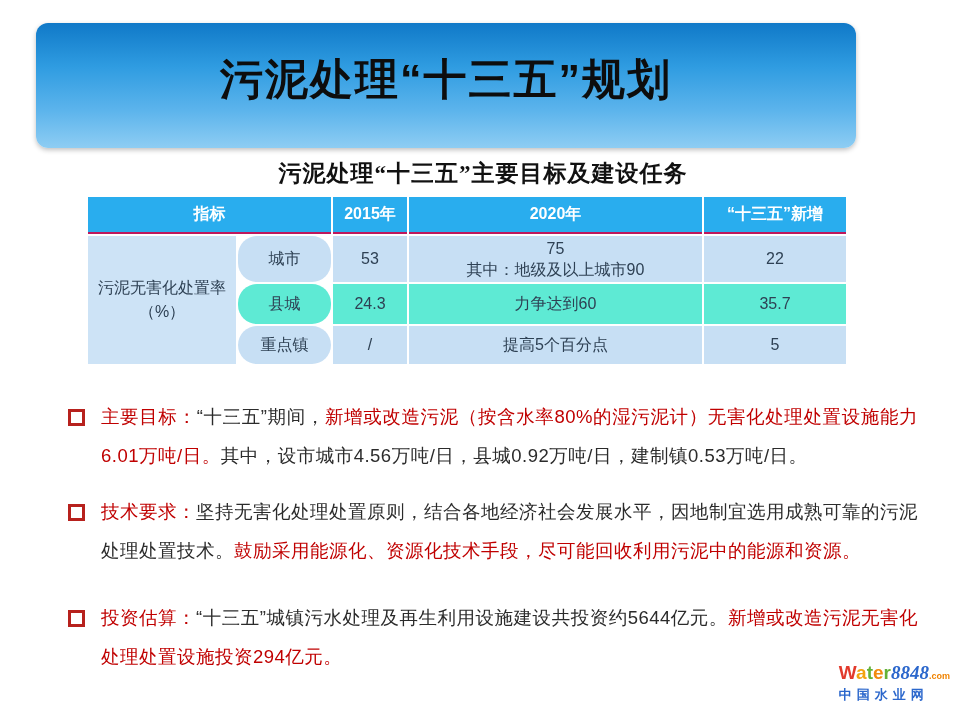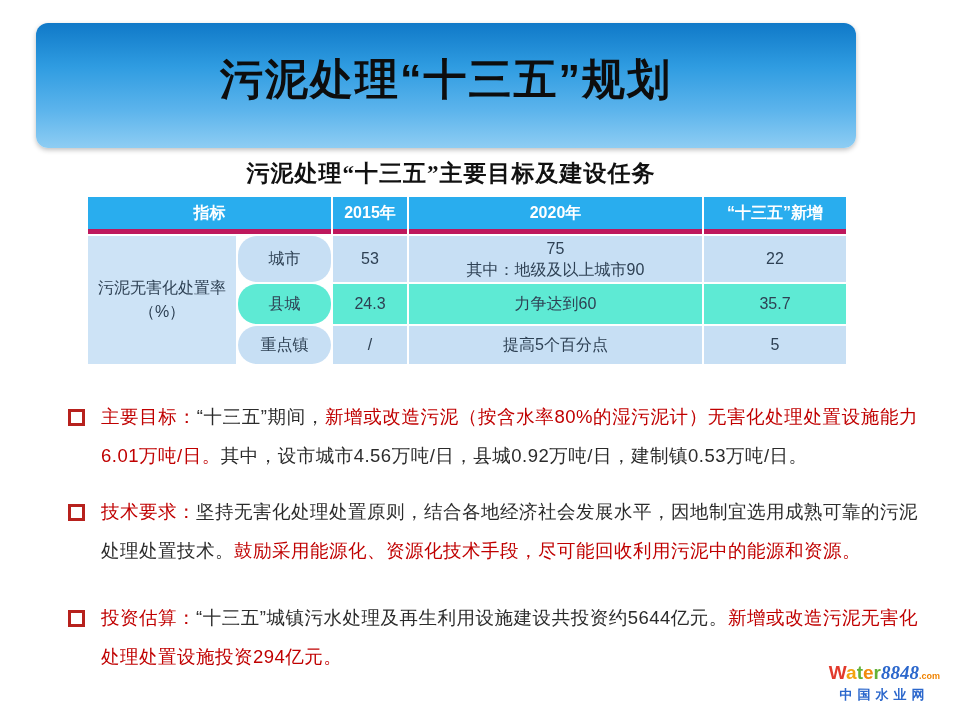--- a/index.html
+++ b/index.html
@@ -17,55 +17,55 @@
     box-shadow:0 2px 5px rgba(0,0,0,0.25);
     display:flex;align-items:center;justify-content:center;
   }
   .banner-title{
     font-size:43px;font-weight:bold;color:#0d0d0d;letter-spacing:2px;
     transform:translateY(-6px);
   }
 
   
   .caption{
-    position:absolute;left:72px;top:158px;width:758px;text-align:center;
+    position:absolute;left:104px;top:158px;width:758px;text-align:center;
     font-family:"Liberation Serif","DejaVu Serif",serif;
     font-size:23px;font-weight:bold;color:#111111;letter-spacing:1px;
   }
 
   
   .tbl{
     position:absolute;left:88px;top:197px;
     display:grid;
     grid-template-columns:148px 93px 74px 293px 142px;
     grid-template-rows:37px 46px 40px 38px;
     gap:2px;
   }
   .cell{display:flex;align-items:center;justify-content:center;text-align:center;
     font-size:16px;color:#2e4154;box-sizing:border-box;}
-  .h{background:#29adee;color:#ffffff;font-weight:bold;border-bottom:5px solid #be185d;}
+  .h{background:#29adee;color:#ffffff;font-weight:bold;border-bottom:2px solid #be185d;}
   .h-ind{grid-column:1/3;grid-row:1;}
   .h-2015{grid-column:3;grid-row:1;}
   .h-2020{grid-column:4;grid-row:1;}
   .h-add{grid-column:5;grid-row:1;}
   .bg1{background:#c7dff4;}
   .bg2{background:#5eead4;}
   .lbl{background:#cde3f6;grid-column:1;grid-row:2/5;flex-direction:column;line-height:24px;}
   .two-line{flex-direction:column;line-height:21px;}
   .r2{grid-row:2;} .r3{grid-row:3;} .r4{grid-row:4;text-align:right;}
   .c2{grid-column:2;border-radius:19px;} .c3{grid-column:3;} .c4{grid-column:4;} .c5{grid-column:5;}
 
   
   .bullet{position:absolute;left:68px;width:850px;display:flex;gap:16px;}
   .bullet .sq{width:11px;height:11px;border:3px solid #b7211d;margin-top:12px;flex:none;background:#ffffff;}
   .bullet .txt{flex:1;font-size:18.5px;line-height:39px;text-align:justify;color:#2b2b2b;letter-spacing:0.5px;}
   .b1{top:397px;} .b2{top:492px;} .b3{top:598px;}
 
   
-  .logo{position:absolute;right:20px;top:663px;text-align:center;line-height:1;}
+  .logo{position:absolute;right:10px;top:663px;line-height:1;}
   .logo-line1{font-size:19px;font-weight:bold;white-space:nowrap;}
   .logo-num{font-family:"Liberation Serif","DejaVu Serif",serif;font-style:italic;
     color:#2b67cc;font-size:19px;font-weight:bold;}
   .logo-tld{color:#f08300;font-size:9px;font-weight:bold;}
   .logo-line2{margin-top:6px;color:#2b67cc;font-size:13px;font-weight:bold;letter-spacing:5px;white-space:nowrap;}
 </style>
 </head>
 <body>
 
 <div class="slide">

